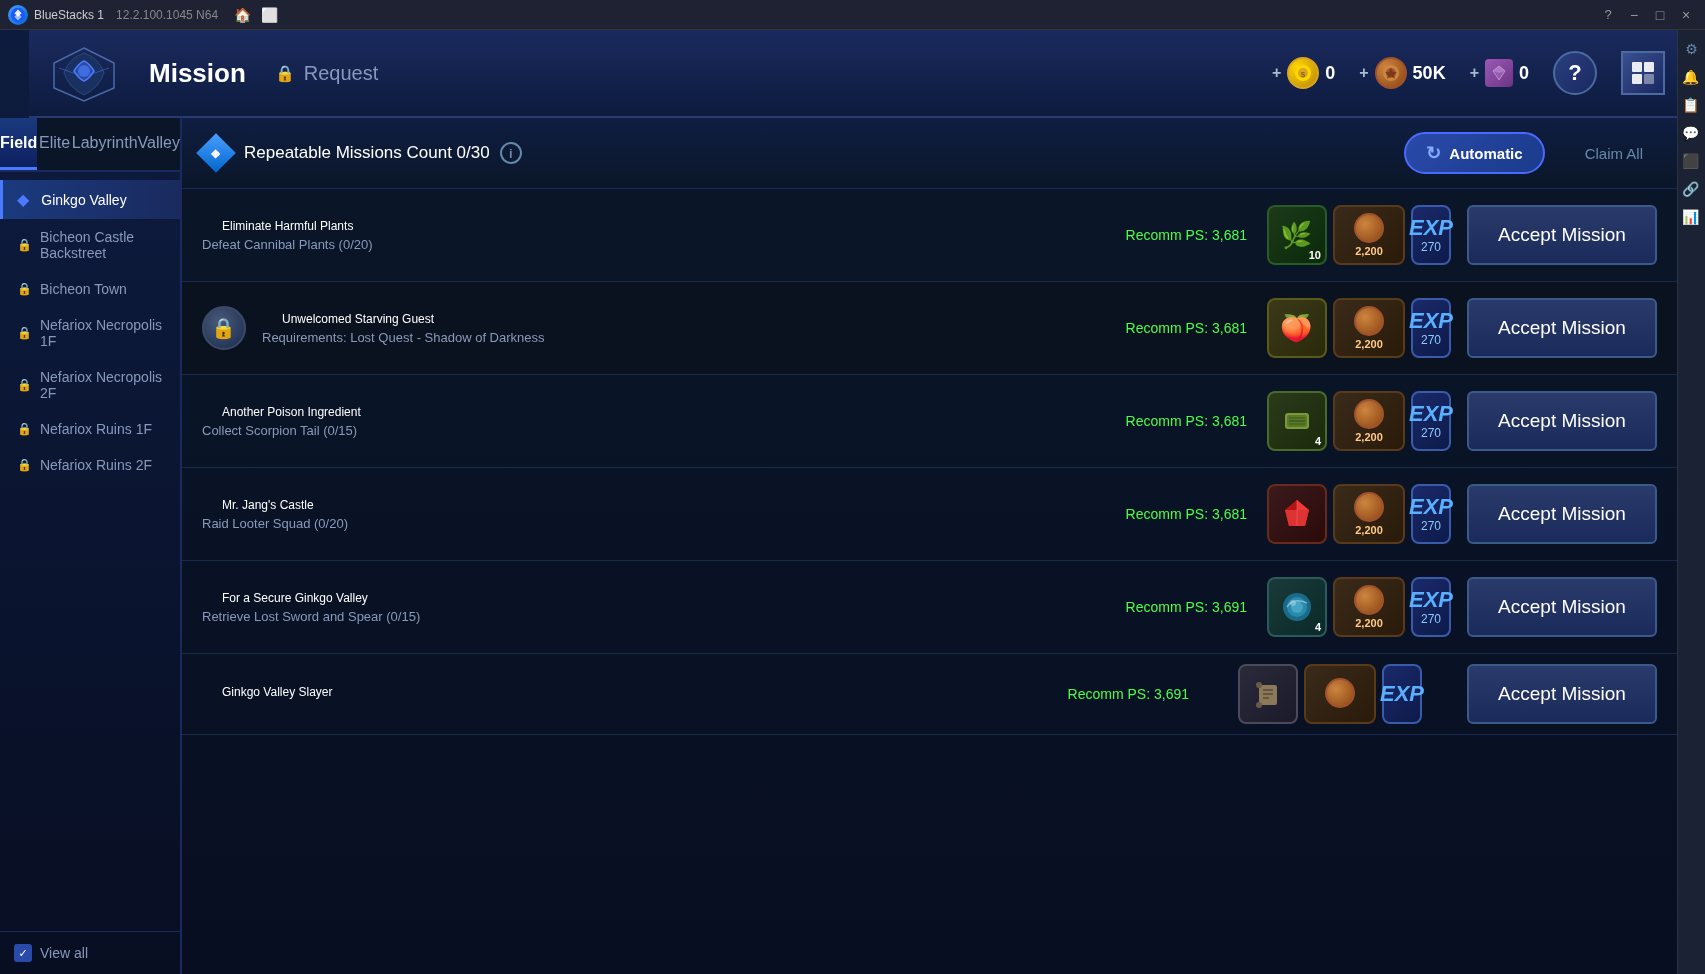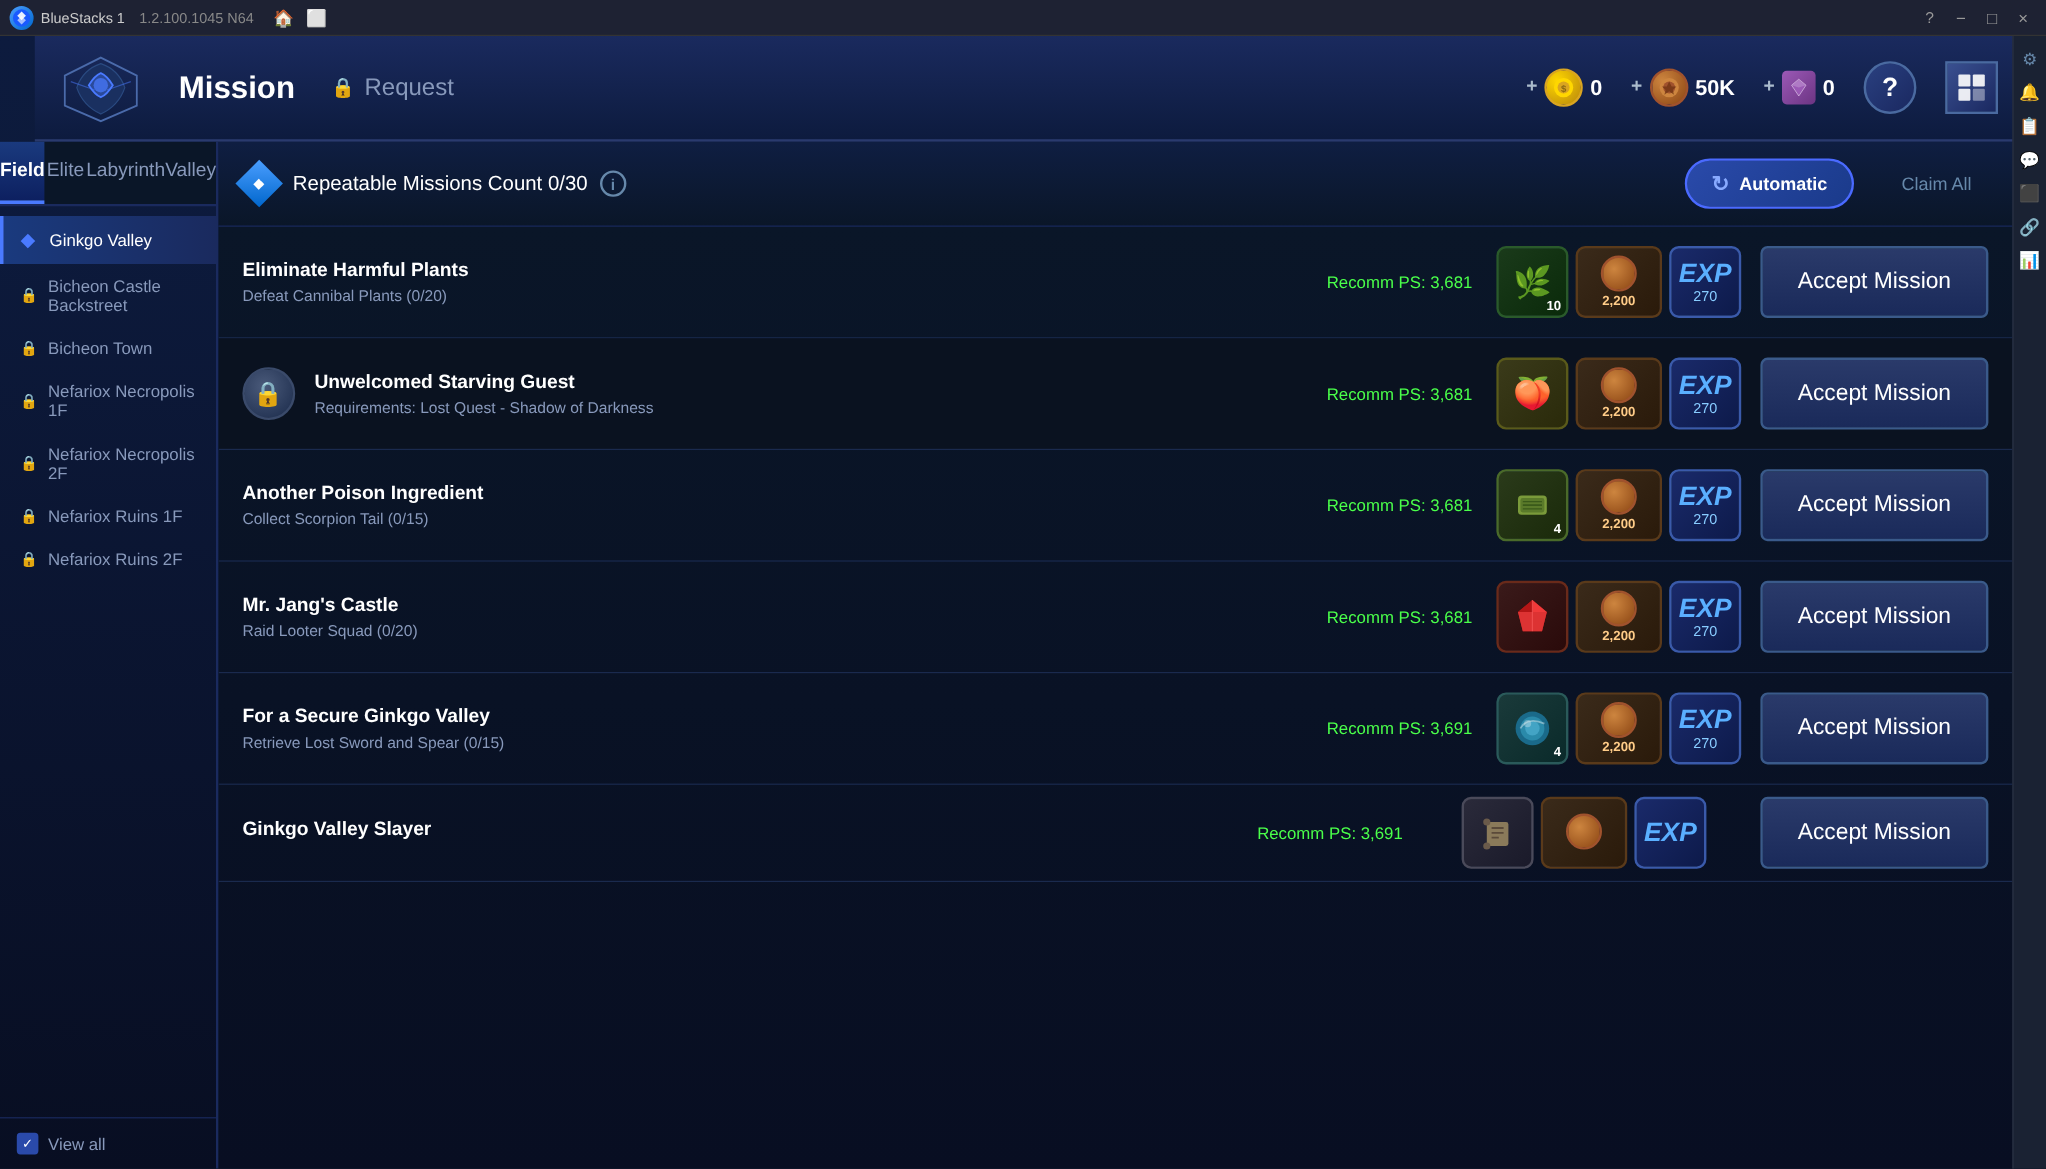--- a/index.html
+++ b/index.html
@@ -424,24 +424,25 @@
       font-size: 20px;
       color: #6677aa;
       margin-right: 16px;
       flex-shrink: 0;
     }
 
     .mission-info {
       flex: 1;
     }
     .mission-name {
-      font-size: 16px;
-      color: white;
-      font-weight: 700;
+      font-size: 12px;
+      color: white;
+      font-weight: 400;
       margin-bottom: 4px;
+      margin-left: 20px;
     }
     .mission-desc {
       font-size: 13px;
       color: #8899bb;
     }
     .mission-ps {
       font-size: 14px;
       color: #4aff4a;
       margin-right: 20px;
       white-space: nowrap;
@@ -517,21 +518,21 @@
       background: radial-gradient(circle at 35% 35%, #cd853f, #8b4513);
       border-radius: 50%;
       border: 2px solid #a0522d;
     }
     .coin-reward-val {
       font-size: 11px;
       color: #ffcc88;
       font-weight: bold;
     }
     .exp-reward {
-      width: 60px;
+      width: 40px;
       height: 60px;
       border-radius: 8px;
       background: linear-gradient(135deg, #1a2a6a, #0d1a4a);
       border: 2px solid #3a5aaa;
       display: flex;
       flex-direction: column;
       align-items: center;
       justify-content: center;
       gap: 1px;
     }
@@ -553,21 +554,21 @@
 <div class="titlebar">
   <div class="titlebar-logo">
     <div class="titlebar-logo-icon">
       <svg viewBox="0 0 20 20" width="18" height="18">
         <circle cx="10" cy="10" r="8" fill="#1a5aff"></circle>
         <path d="M6 8 L10 4 L14 8 L10 12 Z" fill="white" opacity="0.9"></path>
         <path d="M6 12 L10 8 L14 12 L10 16 Z" fill="white" opacity="0.6"></path>
       </svg>
     </div>
     <span class="titlebar-title">BlueStacks 1</span>
-    <span class="titlebar-title" style="margin-left:6px;color:#888;">1.2.100.1045 N64</span>
+    <span class="titlebar-title" style="margin-left:6px;color:#888;">12.2.100.1045 N64</span>
   </div>
   <div style="margin-left:16px;display:flex;gap:10px;align-items:center;">
     <span style="color:#888;font-size:14px;cursor:pointer;">🏠</span>
     <span style="color:#888;font-size:14px;cursor:pointer;">⬜</span>
   </div>
   <div class="titlebar-controls">
     <span class="titlebar-btn" style="font-size:13px;">?</span>
     <span class="titlebar-btn">−</span>
     <span class="titlebar-btn">□</span>
     <span class="titlebar-btn close">×</span>

